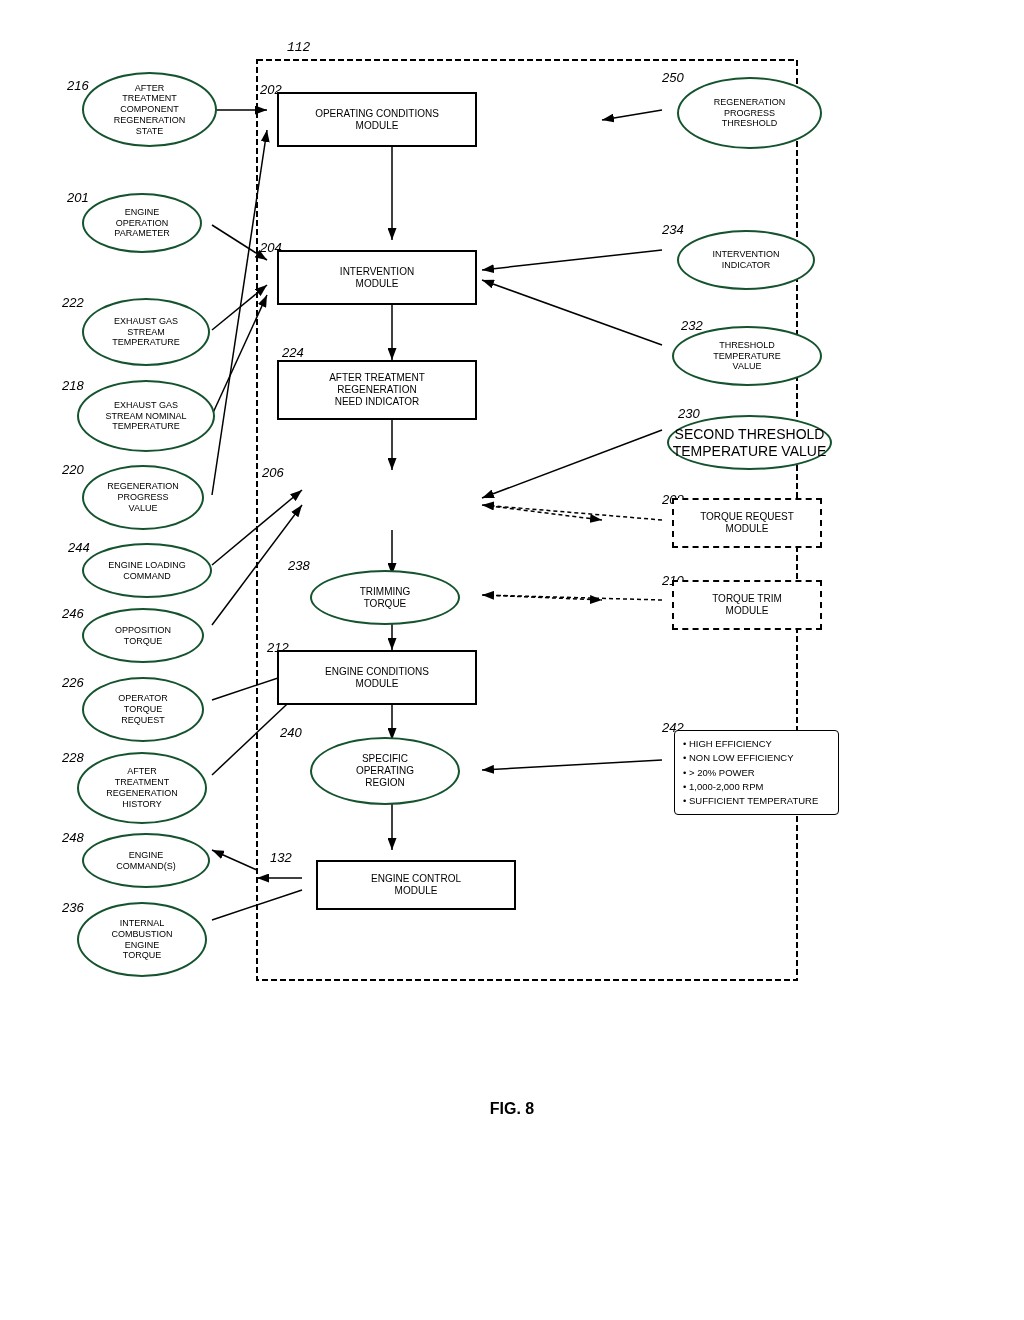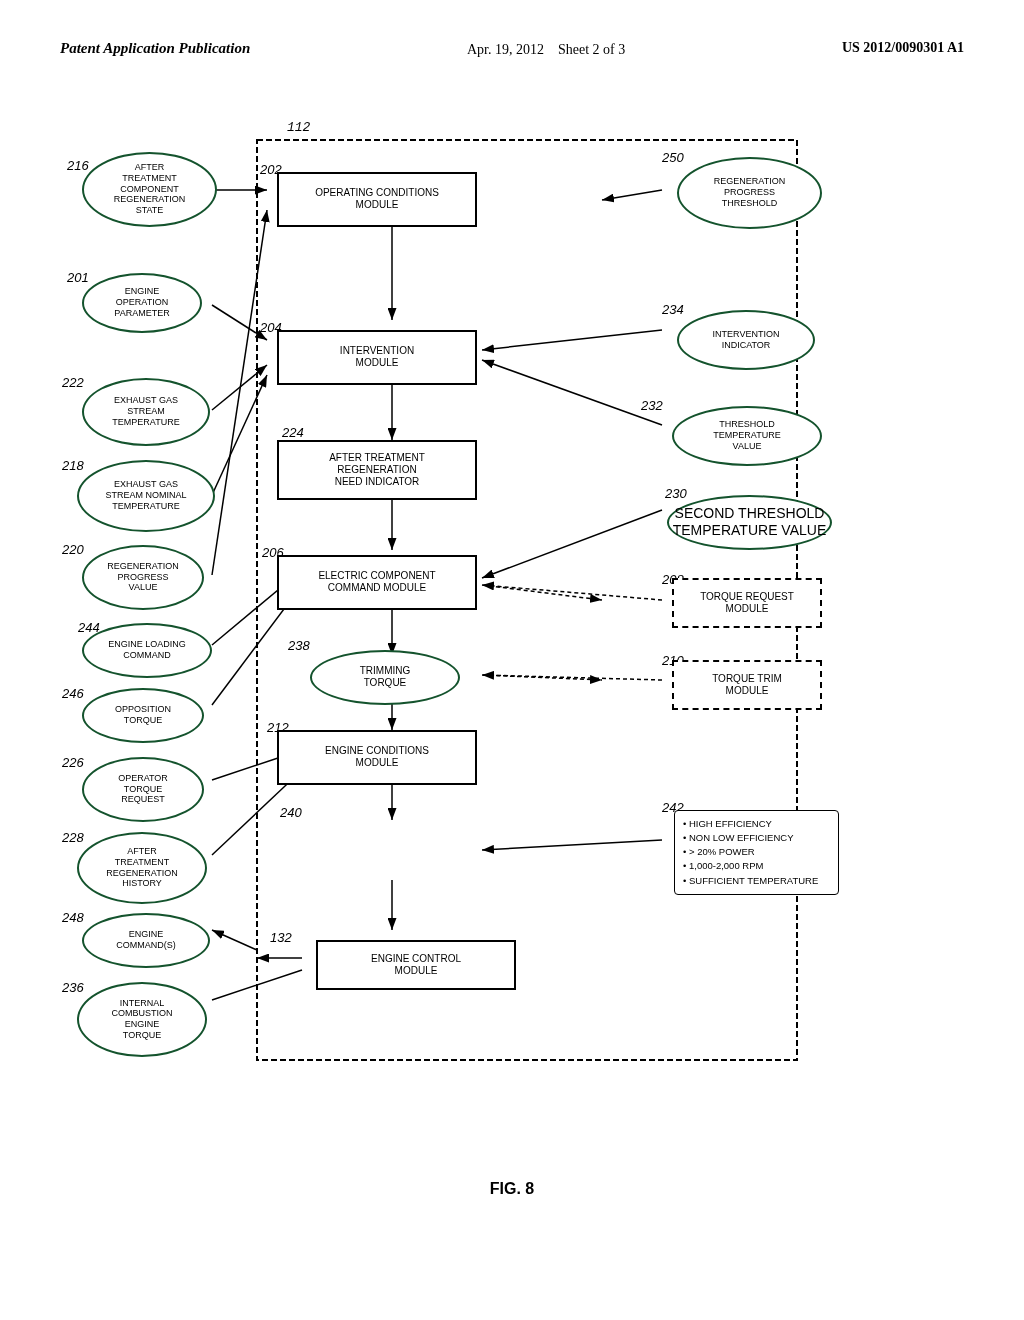--- a/index.html
+++ b/index.html
@@ -135,28 +135,20 @@
       font-family: Arial, sans-serif;
       line-height: 1.5;
       background: #fff;
     }
   </style>
 </head>
 <body>
 
 <div class="page">
 
-  <div class="header">
-    <div class="header-left">Patent Application Publication</div>
-    <div class="header-center">
-      <span>Apr. 19, 2012</span>&nbsp;&nbsp;&nbsp;
-      <span>Sheet 2 of 3</span>
-    </div>
-    <div class="header-right">US 2012/0090301 A1</div>
-  </div>
 
   <div class="diagram-area" style="margin-left:62px;">
 
     <svg class="arrows-svg" xmlns="http://www.w3.org/2000/svg">
       <defs>
         <marker id="arrowhead" markerWidth="8" markerHeight="6" refX="8" refY="3" orient="auto">
           <polygon points="0 0, 8 3, 0 6" fill="#000"></polygon>
         </marker>
       </defs>
 
@@ -252,21 +244,21 @@
 TEMPERATURE</span>
     </div>
 
     <div class="ref-label" style="left:0px; top:432px;">220</div>
     <div class="node-ellipse" style="left:20px; top:435px; width:122px; height:65px;">
       <span style="white-space:pre-line; font-size:9px;">REGENERATION
 PROGRESS
 VALUE</span>
     </div>
 
-    <div class="ref-label" style="left:16px; top:510px;">244</div>
+    <div class="ref-label" style="left:6px; top:510px;">244</div>
     <div class="node-ellipse" style="left:20px; top:513px; width:130px; height:55px;">
       <span style="white-space:pre-line; font-size:9px;">ENGINE LOADING
 COMMAND</span>
     </div>
 
     <div class="ref-label" style="left:0px; top:576px;">246</div>
     <div class="node-ellipse" style="left:20px; top:578px; width:122px; height:55px;">
       <span style="white-space:pre-line; font-size:9px;">OPPOSITION
 TORQUE</span>
     </div>
@@ -313,66 +305,67 @@
     </div>
 
     <div class="ref-label" style="left:220px; top:315px;">224</div>
     <div class="node-rect" style="left:215px; top:330px; width:200px; height:60px;">
       <span style="white-space:pre-line; font-size:10px;">AFTER TREATMENT
 REGENERATION
 NEED INDICATOR</span>
     </div>
 
     <div class="ref-label" style="left:200px; top:435px;">206</div>
-    <div class="node-rect" style="left:215px; top:445px; width:200px; height:55px;">
-      <span style="white-space:pre-line; font-size:10px;">ELECTRIC COMPONENT
-COMMAND MODULE</span>
-    </div>
 
     <div class="ref-label" style="left:226px; top:528px;">238</div>
     <div class="node-ellipse" style="left:248px; top:540px; width:150px; height:55px;">
       <span style="white-space:pre-line; font-size:10px;">TRIMMING
 TORQUE</span>
     </div>
 
     <div class="ref-label" style="left:205px; top:610px;">212</div>
     <div class="node-rect" style="left:215px; top:620px; width:200px; height:55px;">
       <span style="white-space:pre-line; font-size:10px;">ENGINE CONDITIONS
 MODULE</span>
     </div>
 
     <div class="ref-label" style="left:218px; top:695px;">240</div>
+    <div class="node-ellipse" style="left:248px; top:707px; width:150px; height:68px;">
+      <span style="white-space:pre-line; font-size:10px;">SPECIFIC
+OPERATING
+REGION</span>
+    </div>
 
     <div class="ref-label" style="left:208px; top:820px;">132</div>
     <div class="node-rect" style="left:215px; top:830px; width:200px; height:50px;margin-left:39px;">
       <span style="white-space:pre-line; font-size:10px;">ENGINE CONTROL
 MODULE</span>
     </div>
 
     <div class="ref-label" style="left:600px; top:40px;">250</div>
     <div class="node-ellipse" style="left:615px; top:47px; width:145px; height:72px;">
       <span style="white-space:pre-line; font-size:9px;">REGENERATION
 PROGRESS
 THRESHOLD</span>
     </div>
 
     <div class="ref-label" style="left:600px; top:192px;">234</div>
     <div class="node-ellipse" style="left:615px; top:200px; width:138px; height:60px;">
       <span style="white-space:pre-line; font-size:9px;">INTERVENTION
 INDICATOR</span>
     </div>
 
-    <div class="ref-label" style="left:579px; top:288px;">232</div>
+    <div class="ref-label" style="left:619px; top:288px;">232</div>
     <div class="node-ellipse" style="left:610px; top:296px; width:150px; height:60px;">
       <span style="white-space:pre-line; font-size:9px;">THRESHOLD
 TEMPERATURE
 VALUE</span>
     </div>
 
-    <div class="ref-label" style="left:603px; top:376px;">230</div>
+    <div class="ref-label" style="left:616px; top:376px;">230</div>
     <div class="node-ellipse" style="left:605px; top:385px; width:165px; height:55px;">
       <span style="white-space:pre-line; font-size:14px;">SECOND THRESHOLD
 TEMPERATURE VALUE</span>
     </div>
 
     <div class="ref-label" style="left:600px; top:462px;">208</div>
     <div class="node-rect-dashed" style="left:610px; top:468px; width:150px; height:50px;">
       <span style="white-space:pre-line; font-size:10px;">TORQUE REQUEST
 MODULE</span>
     </div>

